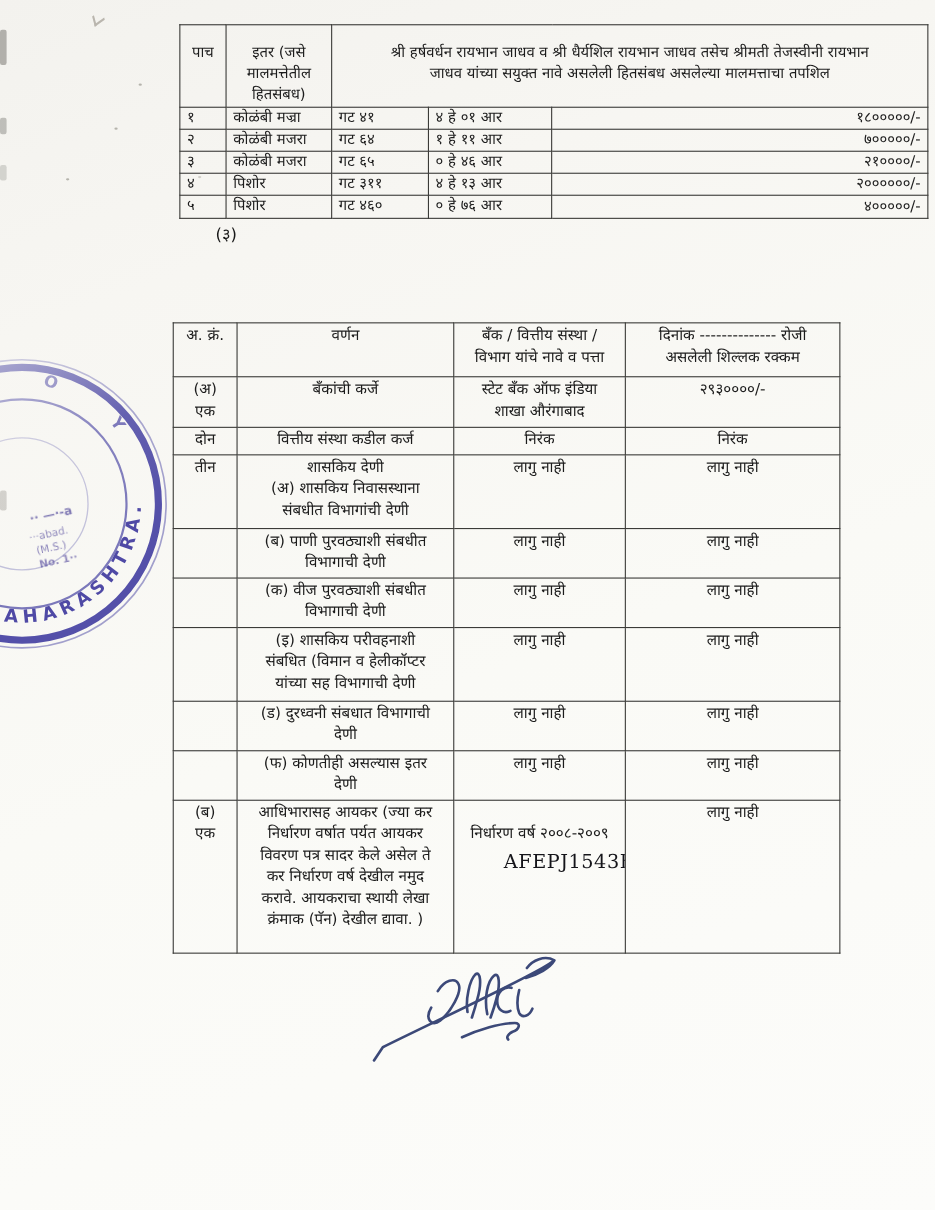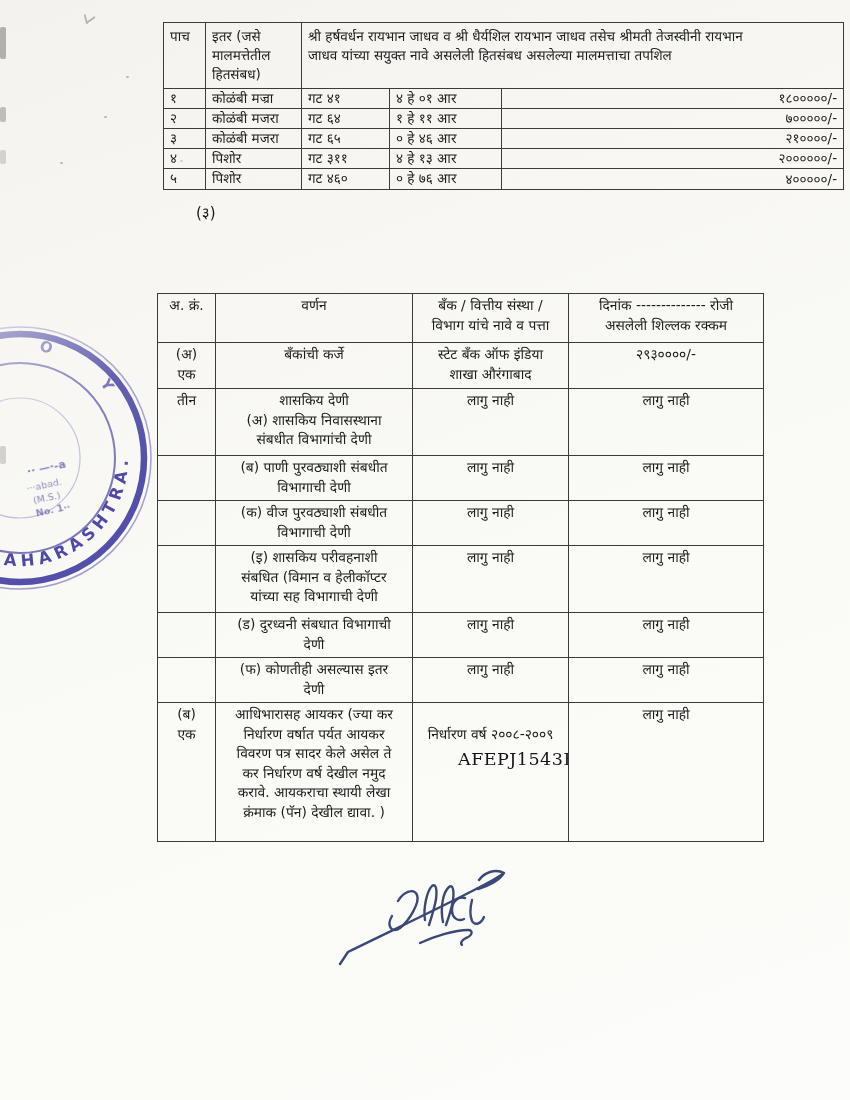--- a/index.html
+++ b/index.html
@@ -13,21 +13,21 @@
   .mark-dot{position:absolute;width:3px;height:2px;background:#8a887f;border-radius:50%;opacity:.6;}
   .mark-tick{position:absolute;width:9px;height:7px;border-left:2px solid #8b857a;
              border-bottom:2px solid #8b857a;transform:rotate(-35deg) skewX(-20deg);opacity:.55;}
   
   table.doc{position:absolute;border-collapse:collapse;table-layout:fixed;}
   table.doc td{border:1.4px solid #3b3b38;vertical-align:top;padding:2px 6px;
                font-size:13.5px;line-height:1.42;color:#1c1c1c;white-space:pre-line;
                overflow:hidden;}
   table.t1{left:163px;top:22px;width:680px;}
   table.t1 td{padding:1px 6px;line-height:17px;}
-  table.t1 tr.hdr td{padding-top:4px;line-height:19px;}
+  table.t1 tr.hdr td{padding-top:16px;line-height:19px;text-align:center;}
   table.t1 td.amt{text-align:right;vertical-align:bottom;padding-bottom:1px;}
   table.t2{left:157px;top:293px;width:606px;}
   table.t2 td{font-size:13.8px;text-align:center;}
   td.num-right{text-align:right;padding-right:10px;padding-top:6px;}
   .pan{display:block;font-family:"DejaVu Serif","Liberation Serif",serif;
        font-size:17.5px;letter-spacing:.5px;margin-top:3px;color:#15151a;margin-left:39px;}
   
   .clause{position:absolute;left:196px;top:201px;width:580px;display:flex;
           font-size:15px;line-height:25.5px;color:#191919;}
   .clause .cnum{width:46px;flex:none;}
@@ -163,20 +163,26 @@
 असलेली शिल्लक रक्कम</td>
     </tr>
     <tr style="height:46px">
       <td>(अ)
 एक</td>
       <td>बॅंकांची कर्जे</td>
       <td>स्टेट बॅंक ऑफ इंडिया
 शाखा औरंगाबाद</td>
       <td class="num-right">२९३००००/-</td>
     </tr>
+    <tr style="height:24px">
+      <td>दोन</td>
+      <td>वित्तीय संस्था कडील कर्ज</td>
+      <td>निरंक</td>
+      <td>निरंक</td>
+    </tr>
     <tr style="height:67px">
       <td>तीन</td>
       <td>शासकिय देणी
 (अ) शासकिय निवासस्थाना
 संबधीत विभागांची देणी</td>
       <td>लागु नाही</td>
       <td>लागु नाही</td>
     </tr>
     <tr style="height:45px">
       <td></td>

